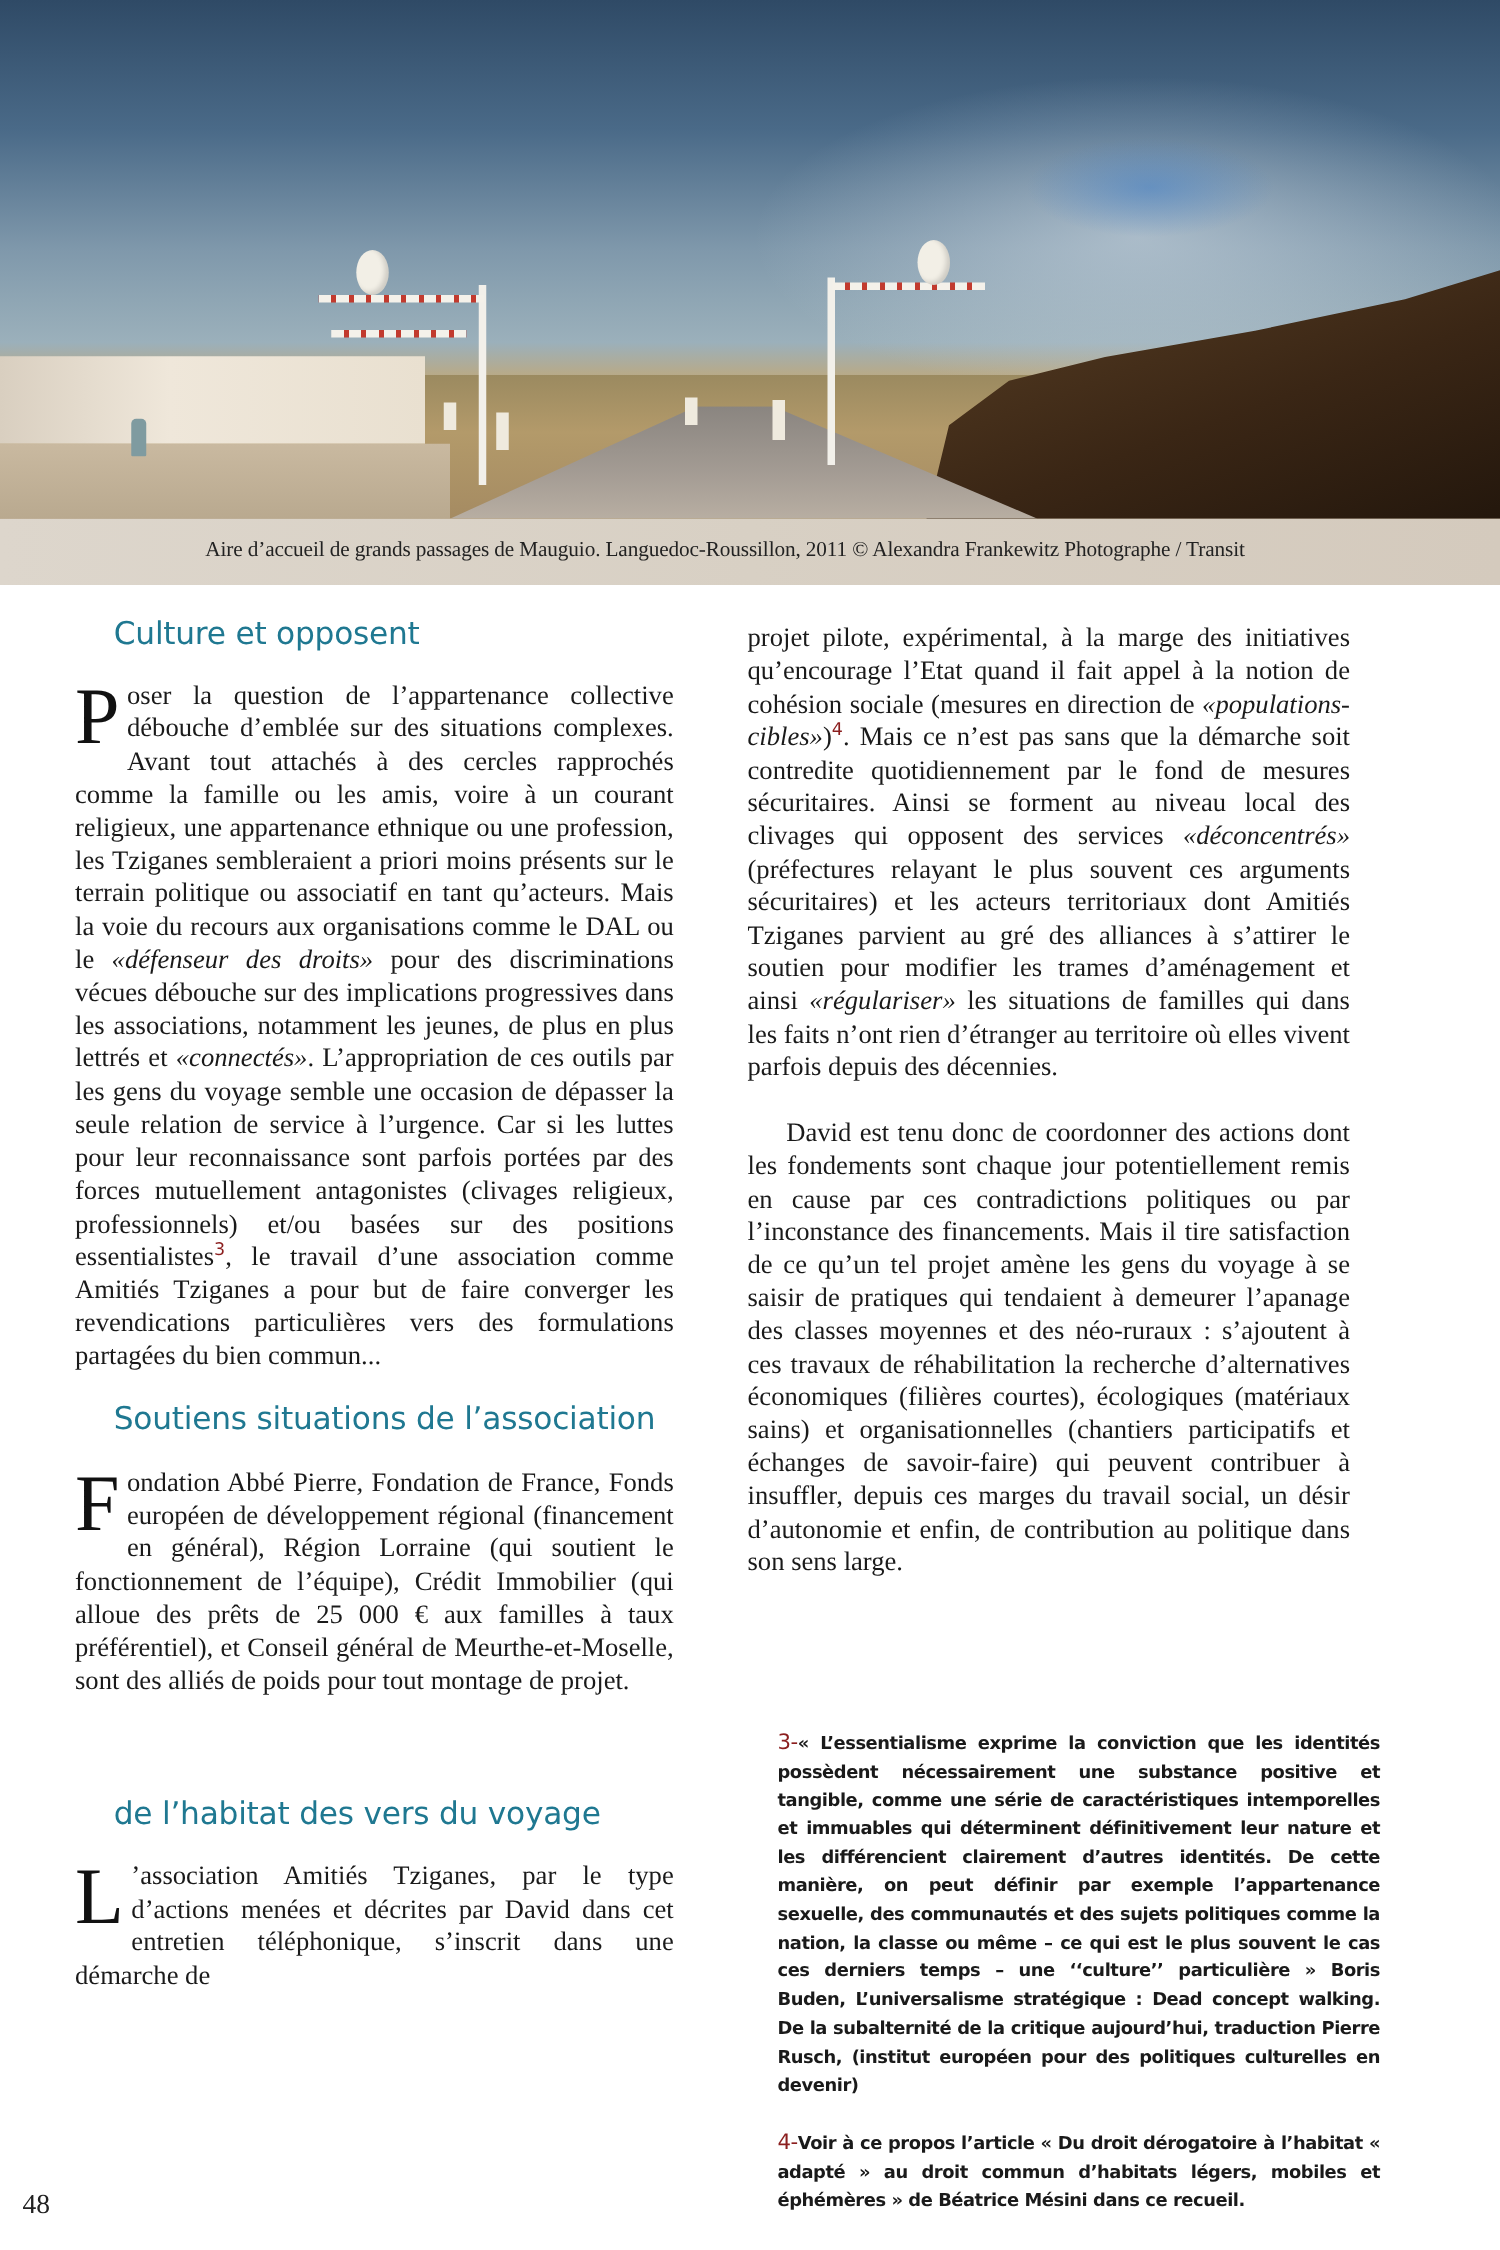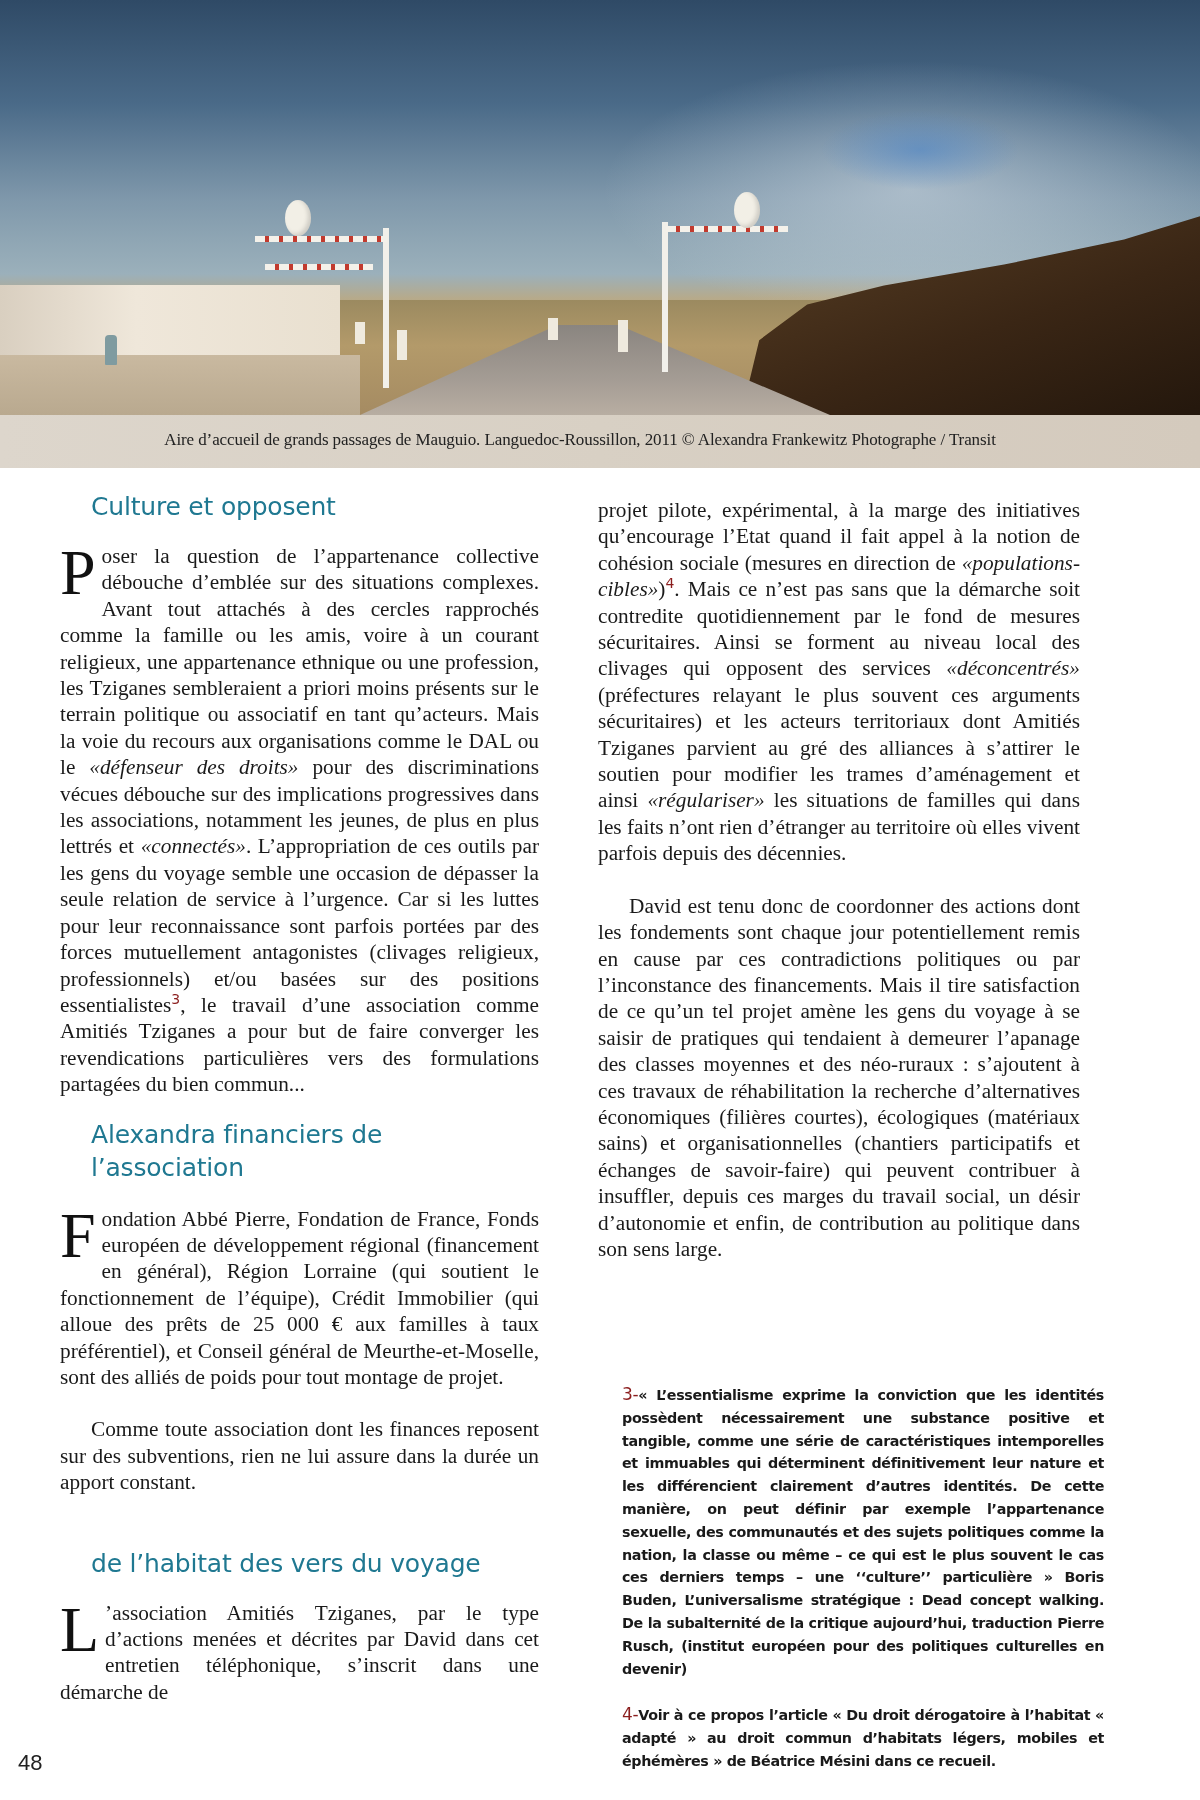--- a/index.html
+++ b/index.html
@@ -52,21 +52,21 @@
   .dropcap { float:left; font-size:64px; line-height:52px; margin:4px 6px 0 0; color:#111; }
   .fnref { color:#8b1e1e; font-size:14px; vertical-align:super; line-height:0; font-family:"DejaVu Sans",sans-serif; }
   em { font-style:italic; }
 
   .footnotes { position:absolute; left:598px; top:1383px; width:482px;
           font-family:"DejaVu Sans","Liberation Sans",sans-serif; font-size:14.3px; line-height:22.8px;
           text-align:justify; color:#1a1a1a; font-weight:600; letter-spacing:-0.35px;margin-left:24px; }
   .fn-num { color:#8b1e1e; font-weight:400; font-size:17px; }
   .fn + .fn { margin-top:23px; }
 
-  .page-number { position:absolute; left:18px; top:1750px; font-family:Liberation Sans, sans-serif; font-size:22px; color:#222; }
+  .page-number { position:absolute; left:18px; top:1750px; font-family:Liberation Serif, serif; font-size:22px; color:#222; }
 </style>
 </head>
 <body>
 
 <div class="photo" title="Road entrance with two white gate posts bearing red-and-white striped height barriers and round signs, white wall on the left, dark grassy embankment on the right, cloudy sky">
   <div class="sky-light"></div>
   <div class="sky-blue"></div>
   <div class="field"></div>
   <div class="hill"></div>
   <div class="road"></div>
@@ -93,27 +93,26 @@
   <div class="caption">Aire d’accueil de grands passages de Mauguio. Languedoc-Roussillon, 2011 © Alexandra Frankewitz Photographe / Transit</div>
 </div>
 
 <div class="col col-left">
   <h2 class="heading">Culture et opposent</h2>
   <div style="height:20px"></div>
   <p>
     <span class="dropcap">P</span><span>oser la question de l’appartenance collective débouche d’emblée sur des situations complexes. Avant tout attachés à des cercles rapprochés comme la famille ou les amis, voire à un courant religieux, une appartenance ethnique ou une profession, les Tziganes sembleraient a priori moins présents sur le terrain politique ou associatif en tant qu’acteurs. Mais la voie du recours aux organisations comme le DAL ou le </span><em>«défenseur des droits»</em><span> pour des discriminations vécues débouche sur des implications progressives dans les associations, notamment les jeunes, de plus en plus lettrés et </span><em>«connectés»</em><span>. L’appropriation de ces outils par les gens du voyage semble une occasion de dépasser la seule relation de service à l’urgence. Car si les luttes pour leur reconnaissance sont parfois portées par des forces mutuellement antagonistes (clivages religieux, professionnels) et/ou basées sur des positions essentialistes</span><span class="fnref">3</span><span>, le travail d’une association comme Amitiés Tziganes a pour but de faire converger les revendications particulières vers des formulations partagées du bien commun...</span>
   </p>
   <div style="height:20px"></div>
-  <h2 class="heading">Alexandra financiers de l’association</h2>
+  <h2 class="heading">Soutiens situations de l’association</h2>
   <div style="height:22px"></div>
   <p>
     <span class="dropcap">F</span><span>ondation Abbé Pierre, Fondation de France, Fonds européen de développement régional (financement en général), Région Lorraine (qui soutient le fonctionnement de l’équipe), Crédit Immobilier (qui alloue des prêts de 25 000 € aux familles à taux préférentiel), et Conseil général de Meurthe-et-Moselle, sont des alliés de poids pour tout montage de projet.</span>
   </p>
   <div class="gap"></div>
-  <p class="indent">Comme toute association dont les finances reposent sur des subventions, rien ne lui assure dans la durée un apport constant.</p>
   <div style="height:18px"></div>
   <h2 class="heading">
     <br>
     <span>de l’habitat des vers du voyage</span>
   </h2>
   <div style="height:20px"></div>
   <p>
     <span class="dropcap">L</span><span>’association Amitiés Tziganes, par le type d’actions menées et décrites par David dans cet entretien téléphonique, s’inscrit dans une démarche de</span>
   </p>
 </div>

